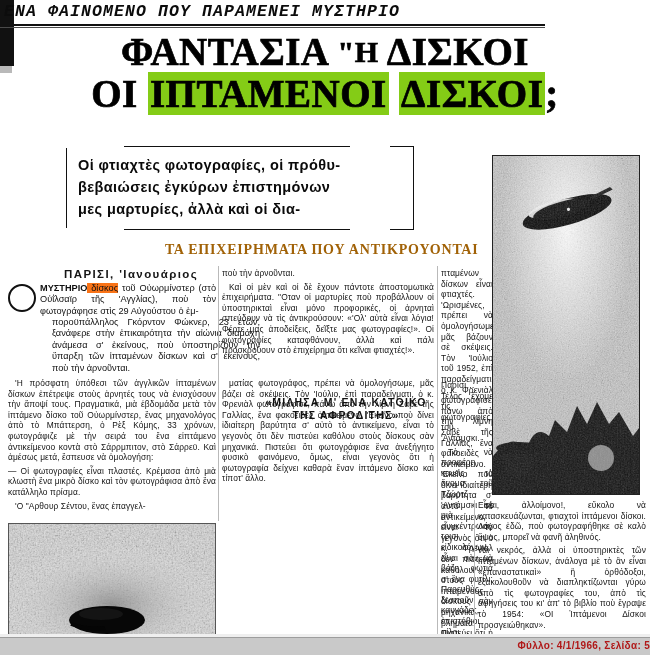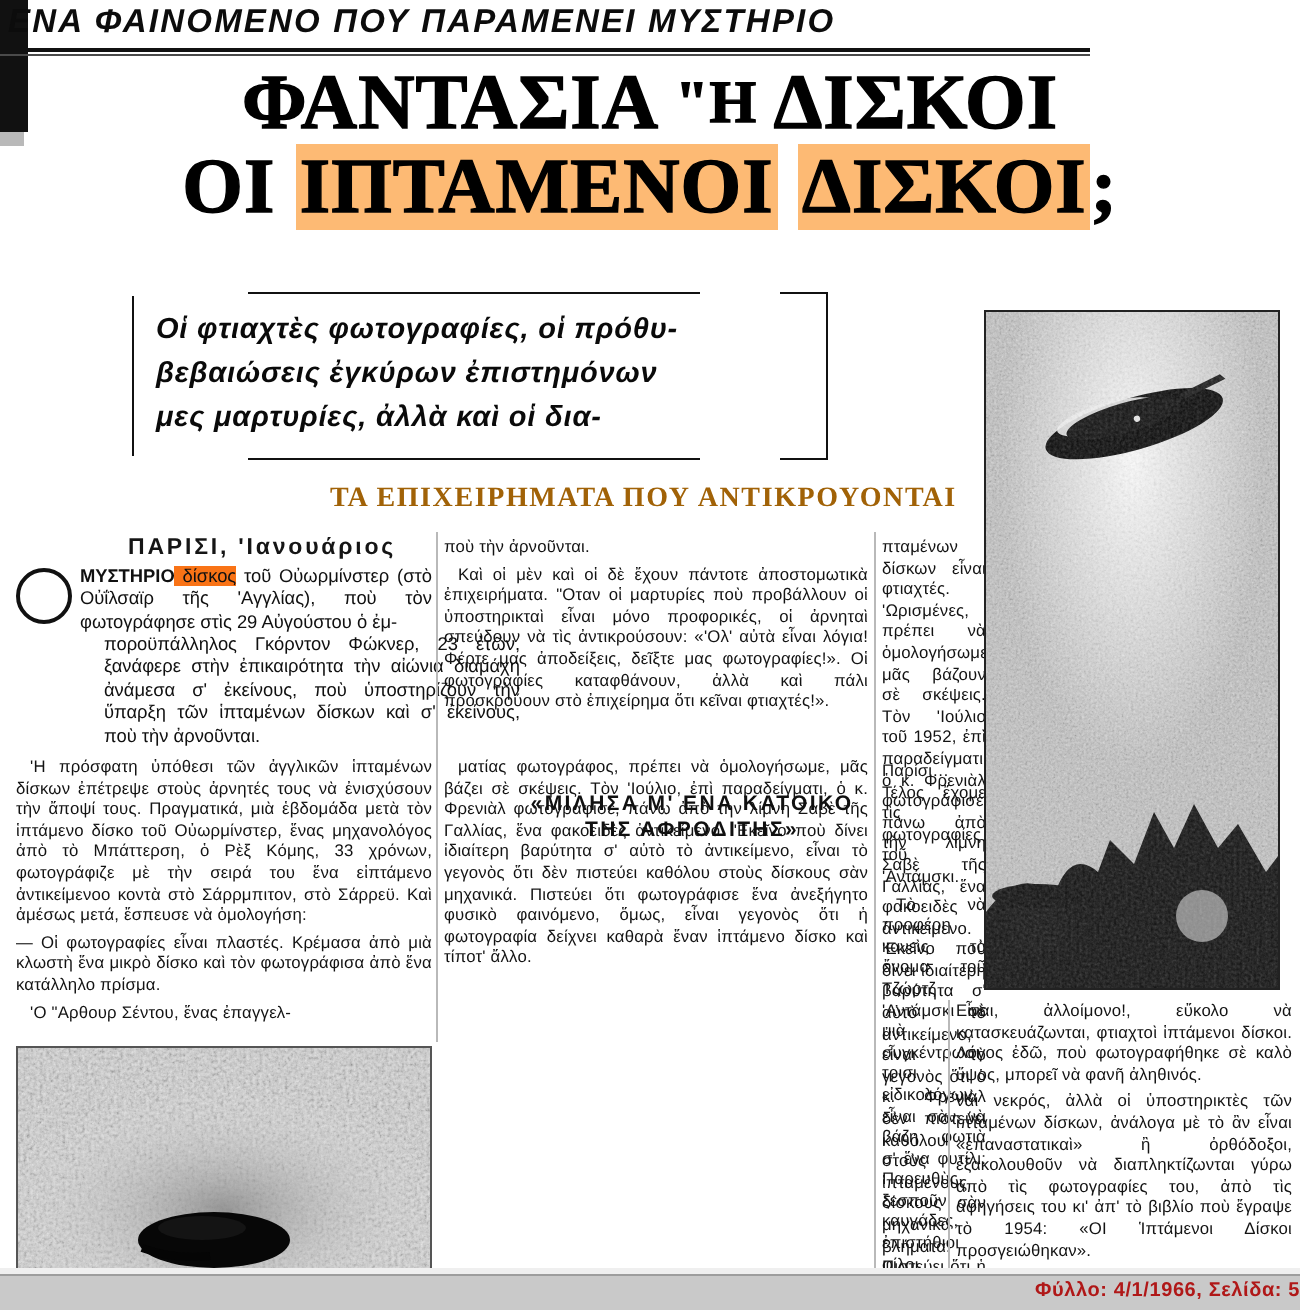--- a/index.html
+++ b/index.html
@@ -8,21 +8,21 @@
     background:#ffffff;
     font-family:"Liberation Serif",serif;
     color:#111;
     position:relative;
   }
   .page{position:relative;width:650px;height:655px;background:#fff;}
 
   
   .kicker{
     position:absolute;left:4px;top:2px;width:540px;
-    font-family:Liberation Sans, sans-serif;
+    font-family:Liberation Mono, monospace;
     font-weight:700;font-style:italic;
     font-size:16.5px;letter-spacing:1.1px;
     color:#0c0c0c;white-space:nowrap;
   }
   .kicker-rule{
     position:absolute;left:0px;top:24px;width:545px;height:2px;background:#111;
   }
   .kicker-rule2{
     position:absolute;left:0px;top:27px;width:545px;height:1px;background:#4a4a4a;
   }
@@ -34,39 +34,39 @@
     font-weight:700;
     font-size:39px;
     line-height:44px;
     letter-spacing:0.5px;
     text-align:center;
     color:#000;
     -webkit-text-stroke:0.7px #000;
   }
   .headline .line1{display:block;white-space:nowrap;}
   .headline .line2{display:block;white-space:nowrap;margin-top:-2px;}
-  .hl{background:#fdba74;padding:0 2px;}
+  .hl{background:#84cc16;padding:0 2px;}
   .quoteglyph{font-size:30px;vertical-align:top;}
 
   
   .deckbox{
     position:absolute;left:66px;top:146px;width:348px;height:84px;
     border:1.6px solid #111;
     background:#fff;
     box-sizing:border-box;
   }
   .deckbox .dk{
     font-family:"Liberation Sans",sans-serif;
     font-weight:700;font-size:14.5px;line-height:22px;
     color:#0a0a0a;
     padding:7px 10px 0 11px;
     text-align:justify;
     letter-spacing:0.4px;
   }
-  .deckbox .dk span{display:block;white-space:nowrap;font-style:italic;}
+  .deckbox .dk span{display:block;white-space:nowrap;}
   .deck-nick-tl{position:absolute;left:66px;top:145px;width:58px;height:3px;background:#fff;}
   .deck-nick-tr{position:absolute;left:350px;top:145px;width:40px;height:3px;background:#fff;}
   .deck-nick-bl{position:absolute;left:66px;top:228px;width:58px;height:3px;background:#fff;}
   .deck-nick-br{position:absolute;left:350px;top:228px;width:40px;height:3px;background:#fff;}
 
   
   .standfirst{
     position:absolute;left:165px;top:242px;width:300px;
     font-family:"Liberation Serif",serif;
     font-weight:700;font-size:14px;letter-spacing:0.8px;

